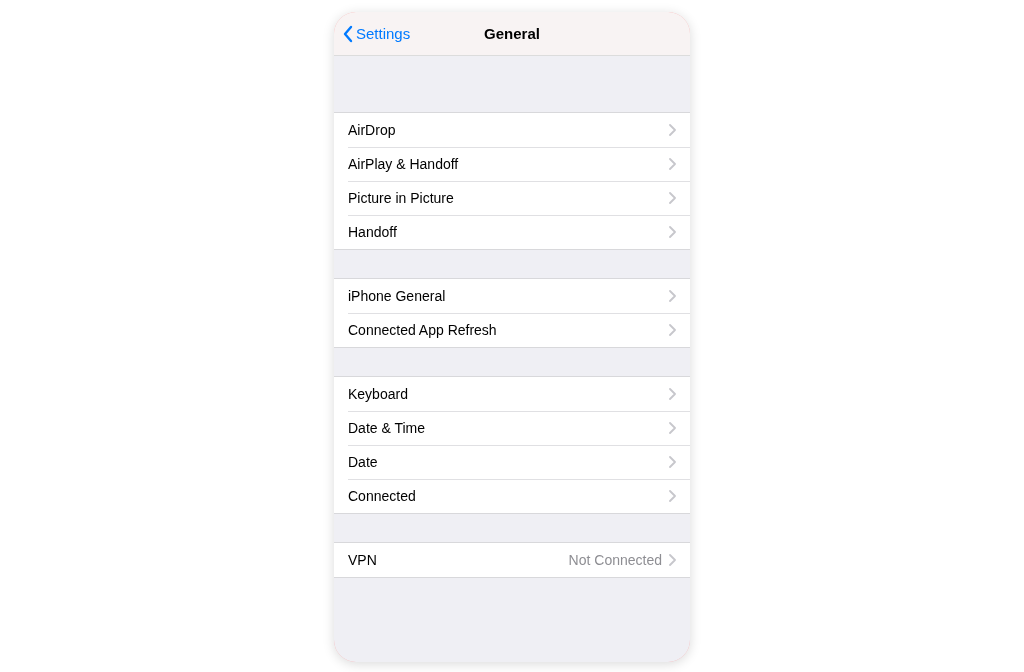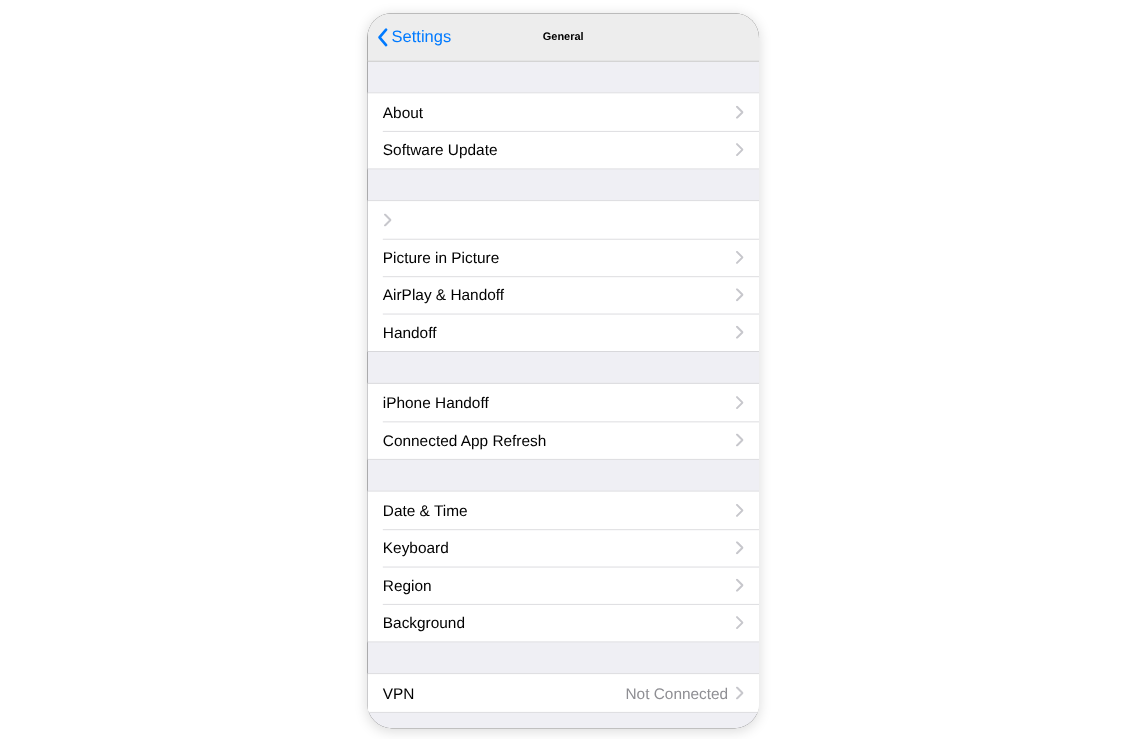--- a/index.html
+++ b/index.html
@@ -9,21 +9,21 @@
       width: 1024px;
       height: 672px;
       display: flex;
       justify-content: center;
       align-items: flex-start;
       padding-top: 12px;
     }
     .device {
       width: 356px;
       height: 650px;
-      background: #404040;
+      background: #fca5a5;
       border-radius: 22px;
       overflow: hidden;
       box-shadow: 0 2px 12px rgba(0,0,0,0.15);
       position: relative;
     }
     .navbar {
       height: 44px;
       background: #f8f8f8f0;
       border-bottom: 1px solid #dcdcdc;
       display: flex;
@@ -43,21 +43,21 @@
       width: 12px;
       height: 20px;
       display: inline-flex;
       align-items: center;
       justify-content: center;
     }
     .title {
       position: absolute;
       left: 0; right: 0;
       text-align: center;
-      font-size: 10px;
+      font-size: 15px;
       font-weight: 600;
       color: #000;
       pointer-events: none;
     }
     .content {
       height: calc(100% - 44px);
       overflow: hidden;
       background: #efeff4;
     }
     .spacer { height: 28px; }
@@ -117,119 +117,102 @@
           <polyline points="9,2 3,9 9,16" stroke="#007aff" stroke-width="2.4" fill="none" stroke-linecap="round" stroke-linejoin="round"></polyline>
         </svg>
       </span>
       <span>Settings</span>
     </div>
     <div class="title">General</div>
   </div>
 
   <div class="content" id="content">
       <div class="spacer"></div>
-      <div class="group">
-        <div class="row">
-          <span class="row-label">About</span>
-          <span class="disclosure">
-            <svg width="8" height="12" viewBox="0 0 8 12">
-              <polyline points="2,1 7,6 2,11" stroke="#c7c7cc" stroke-width="1.8" fill="none" stroke-linecap="round" stroke-linejoin="round"></polyline>
-            </svg>
-          </span>
-        </div>
-        <div class="row">
-          <span class="row-label">Software Update</span>
-          <span class="disclosure">
-            <svg width="8" height="12" viewBox="0 0 8 12">
-              <polyline points="2,1 7,6 2,11" stroke="#c7c7cc" stroke-width="1.8" fill="none" stroke-linecap="round" stroke-linejoin="round"></polyline>
-            </svg>
-          </span>
-        </div>
-      </div>
-      <div class="spacer"></div>
-      <div class="group">
-        <div class="row">
+      <div class="spacer"></div>
+      <div class="group">
+        <div class="row">
+          <span class="row-label">AirDrop</span>
+          <span class="disclosure">
+            <svg width="8" height="12" viewBox="0 0 8 12">
+              <polyline points="2,1 7,6 2,11" stroke="#c7c7cc" stroke-width="1.8" fill="none" stroke-linecap="round" stroke-linejoin="round"></polyline>
+            </svg>
+          </span>
+        </div>
+        <div class="row">
+          <span class="row-label">AirPlay &amp; Handoff</span>
           <span class="disclosure">
             <svg width="8" height="12" viewBox="0 0 8 12">
               <polyline points="2,1 7,6 2,11" stroke="#c7c7cc" stroke-width="1.8" fill="none" stroke-linecap="round" stroke-linejoin="round"></polyline>
             </svg>
           </span>
         </div>
         <div class="row">
           <span class="row-label">Picture in Picture</span>
           <span class="disclosure">
             <svg width="8" height="12" viewBox="0 0 8 12">
               <polyline points="2,1 7,6 2,11" stroke="#c7c7cc" stroke-width="1.8" fill="none" stroke-linecap="round" stroke-linejoin="round"></polyline>
             </svg>
           </span>
         </div>
         <div class="row">
-          <span class="row-label">AirPlay &amp; Handoff</span>
-          <span class="disclosure">
-            <svg width="8" height="12" viewBox="0 0 8 12">
-              <polyline points="2,1 7,6 2,11" stroke="#c7c7cc" stroke-width="1.8" fill="none" stroke-linecap="round" stroke-linejoin="round"></polyline>
-            </svg>
-          </span>
-        </div>
-        <div class="row">
           <span class="row-label">Handoff</span>
           <span class="disclosure">
             <svg width="8" height="12" viewBox="0 0 8 12">
               <polyline points="2,1 7,6 2,11" stroke="#c7c7cc" stroke-width="1.8" fill="none" stroke-linecap="round" stroke-linejoin="round"></polyline>
             </svg>
           </span>
         </div>
       </div>
       <div class="spacer"></div>
       <div class="group">
         <div class="row">
-          <span class="row-label">iPhone Handoff</span>
+          <span class="row-label">iPhone General</span>
           <span class="disclosure">
             <svg width="8" height="12" viewBox="0 0 8 12">
               <polyline points="2,1 7,6 2,11" stroke="#c7c7cc" stroke-width="1.8" fill="none" stroke-linecap="round" stroke-linejoin="round"></polyline>
             </svg>
           </span>
         </div>
         <div class="row">
           <span class="row-label">Connected App Refresh</span>
           <span class="disclosure">
             <svg width="8" height="12" viewBox="0 0 8 12">
               <polyline points="2,1 7,6 2,11" stroke="#c7c7cc" stroke-width="1.8" fill="none" stroke-linecap="round" stroke-linejoin="round"></polyline>
             </svg>
           </span>
         </div>
       </div>
       <div class="spacer"></div>
       <div class="group">
         <div class="row">
+          <span class="row-label">Keyboard</span>
+          <span class="disclosure">
+            <svg width="8" height="12" viewBox="0 0 8 12">
+              <polyline points="2,1 7,6 2,11" stroke="#c7c7cc" stroke-width="1.8" fill="none" stroke-linecap="round" stroke-linejoin="round"></polyline>
+            </svg>
+          </span>
+        </div>
+        <div class="row">
           <span class="row-label">Date &amp; Time</span>
           <span class="disclosure">
             <svg width="8" height="12" viewBox="0 0 8 12">
               <polyline points="2,1 7,6 2,11" stroke="#c7c7cc" stroke-width="1.8" fill="none" stroke-linecap="round" stroke-linejoin="round"></polyline>
             </svg>
           </span>
         </div>
         <div class="row">
-          <span class="row-label">Keyboard</span>
-          <span class="disclosure">
-            <svg width="8" height="12" viewBox="0 0 8 12">
-              <polyline points="2,1 7,6 2,11" stroke="#c7c7cc" stroke-width="1.8" fill="none" stroke-linecap="round" stroke-linejoin="round"></polyline>
-            </svg>
-          </span>
-        </div>
-        <div class="row">
-          <span class="row-label">Region</span>
-          <span class="disclosure">
-            <svg width="8" height="12" viewBox="0 0 8 12">
-              <polyline points="2,1 7,6 2,11" stroke="#c7c7cc" stroke-width="1.8" fill="none" stroke-linecap="round" stroke-linejoin="round"></polyline>
-            </svg>
-          </span>
-        </div>
-        <div class="row">
-          <span class="row-label">Background</span>
+          <span class="row-label">Date</span>
+          <span class="disclosure">
+            <svg width="8" height="12" viewBox="0 0 8 12">
+              <polyline points="2,1 7,6 2,11" stroke="#c7c7cc" stroke-width="1.8" fill="none" stroke-linecap="round" stroke-linejoin="round"></polyline>
+            </svg>
+          </span>
+        </div>
+        <div class="row">
+          <span class="row-label">Connected</span>
           <span class="disclosure">
             <svg width="8" height="12" viewBox="0 0 8 12">
               <polyline points="2,1 7,6 2,11" stroke="#c7c7cc" stroke-width="1.8" fill="none" stroke-linecap="round" stroke-linejoin="round"></polyline>
             </svg>
           </span>
         </div>
       </div>
       <div class="spacer"></div>
       <div class="group">
         <div class="row">

